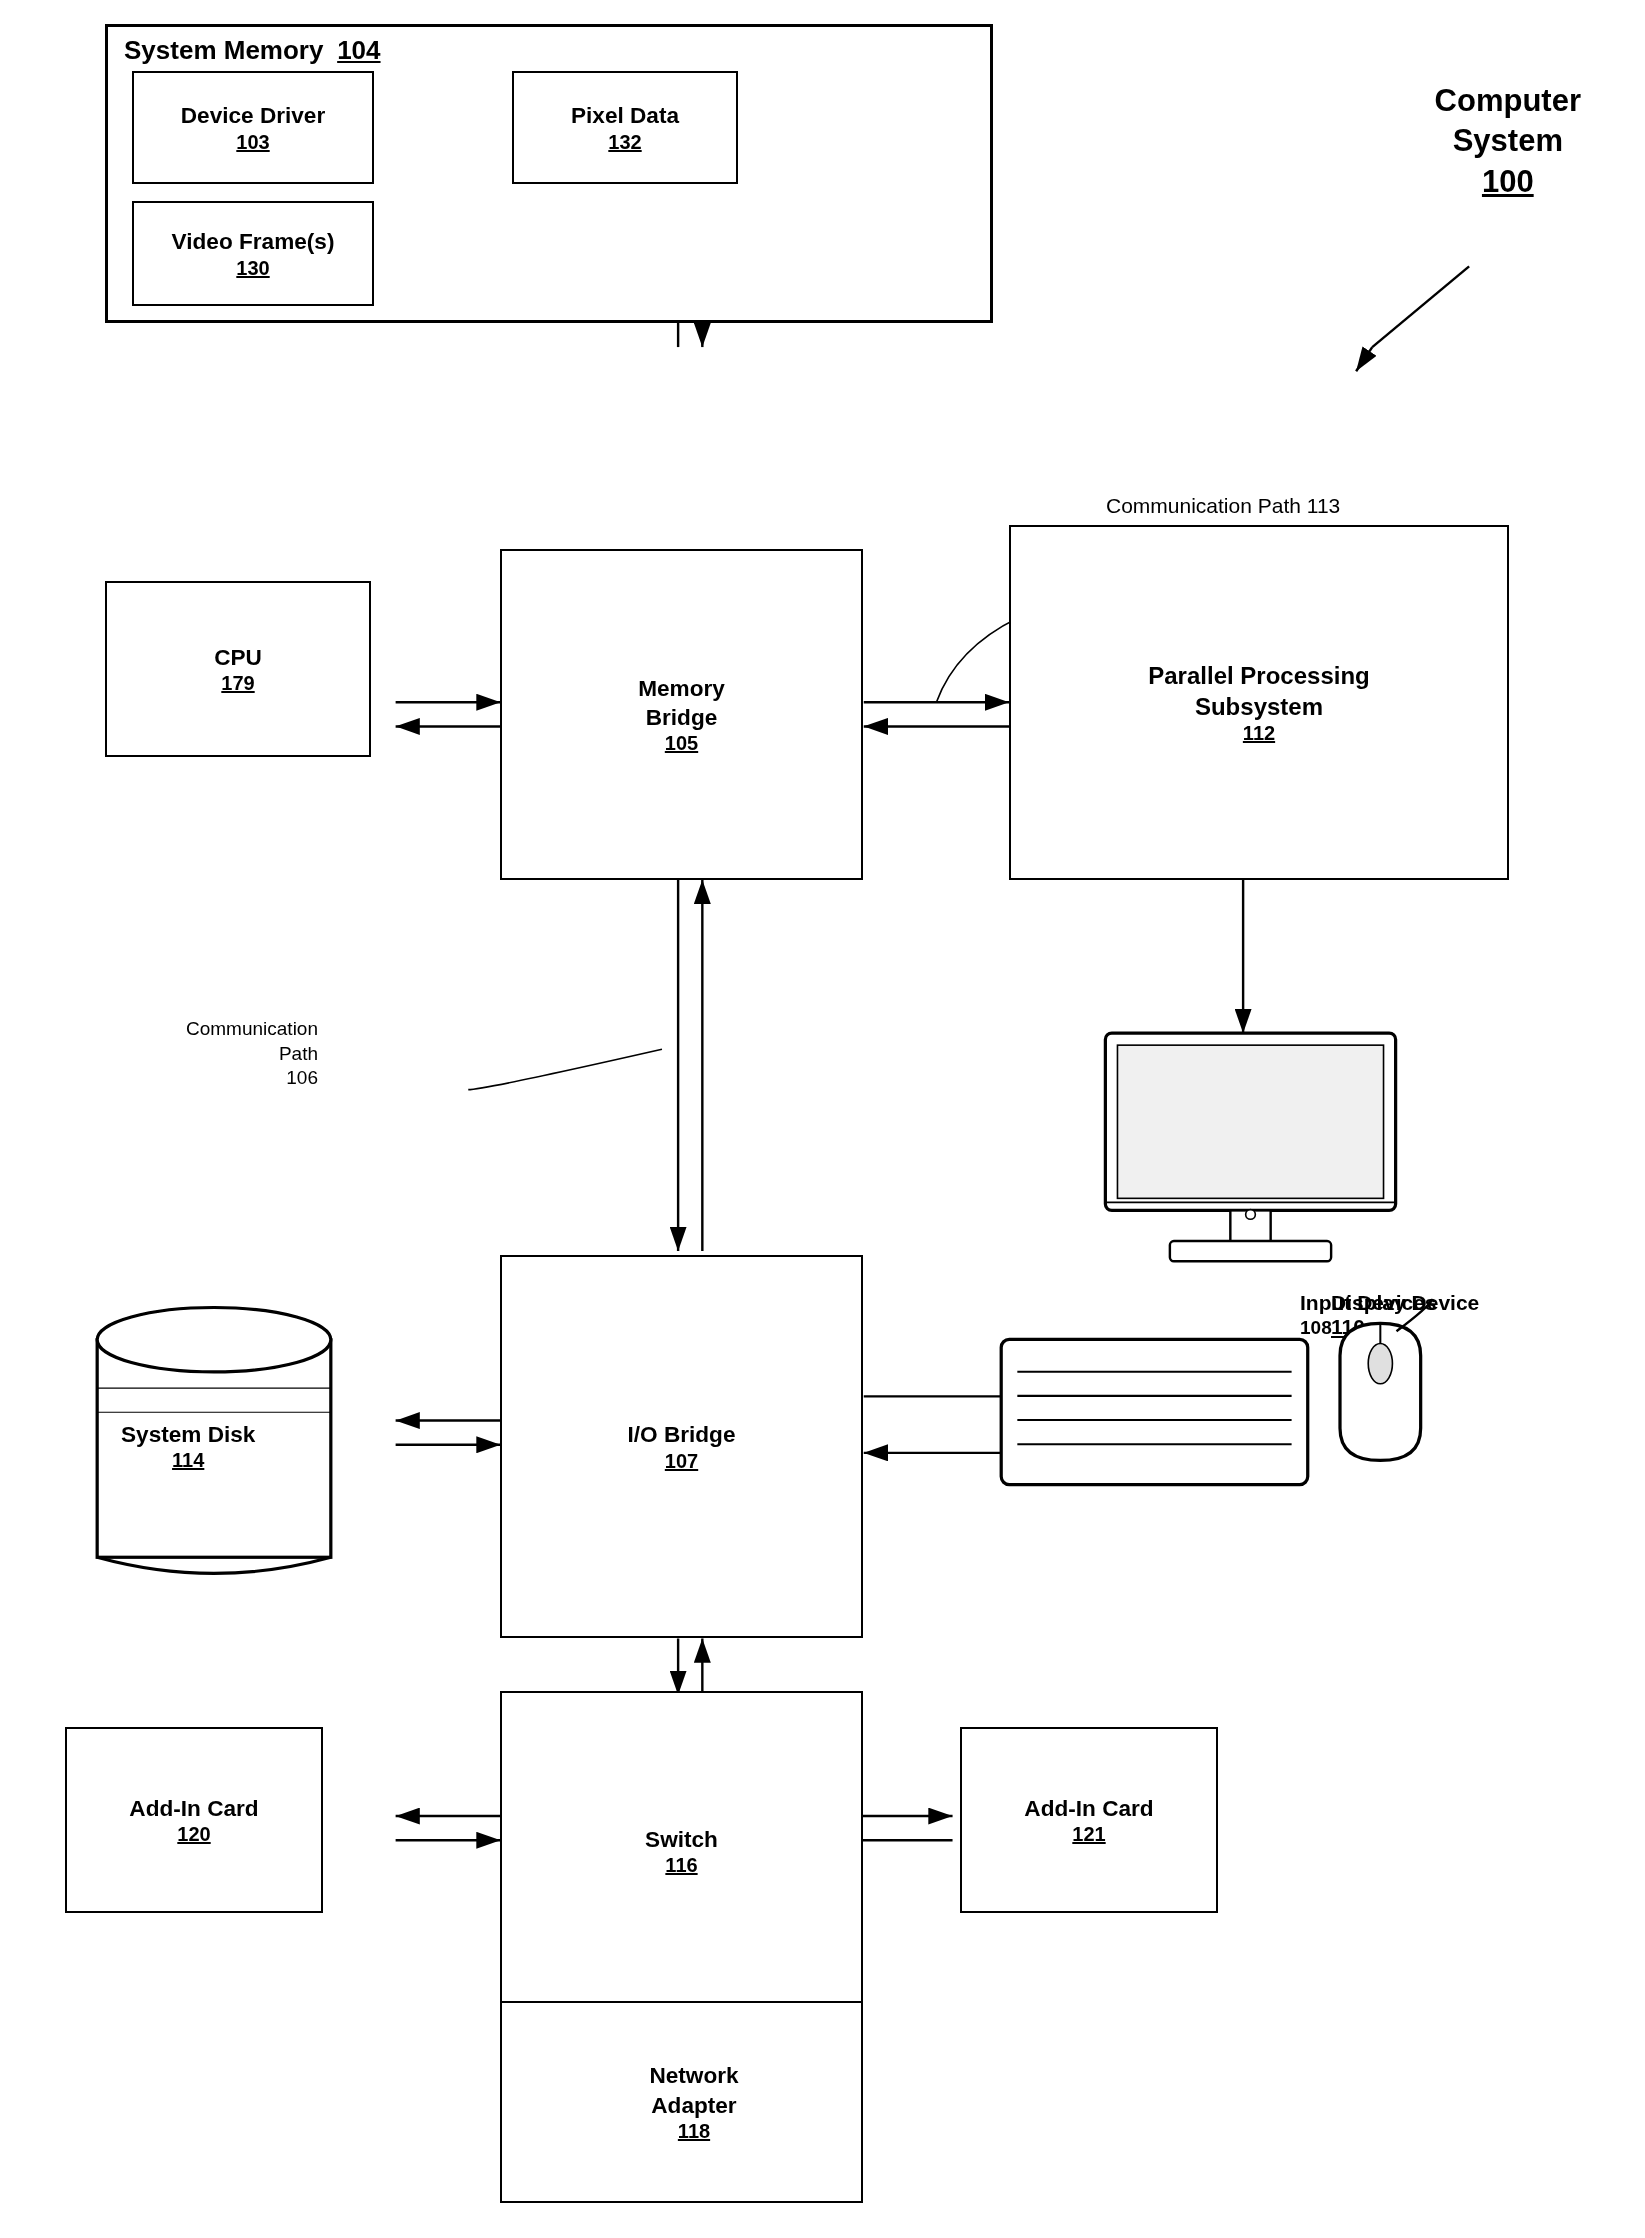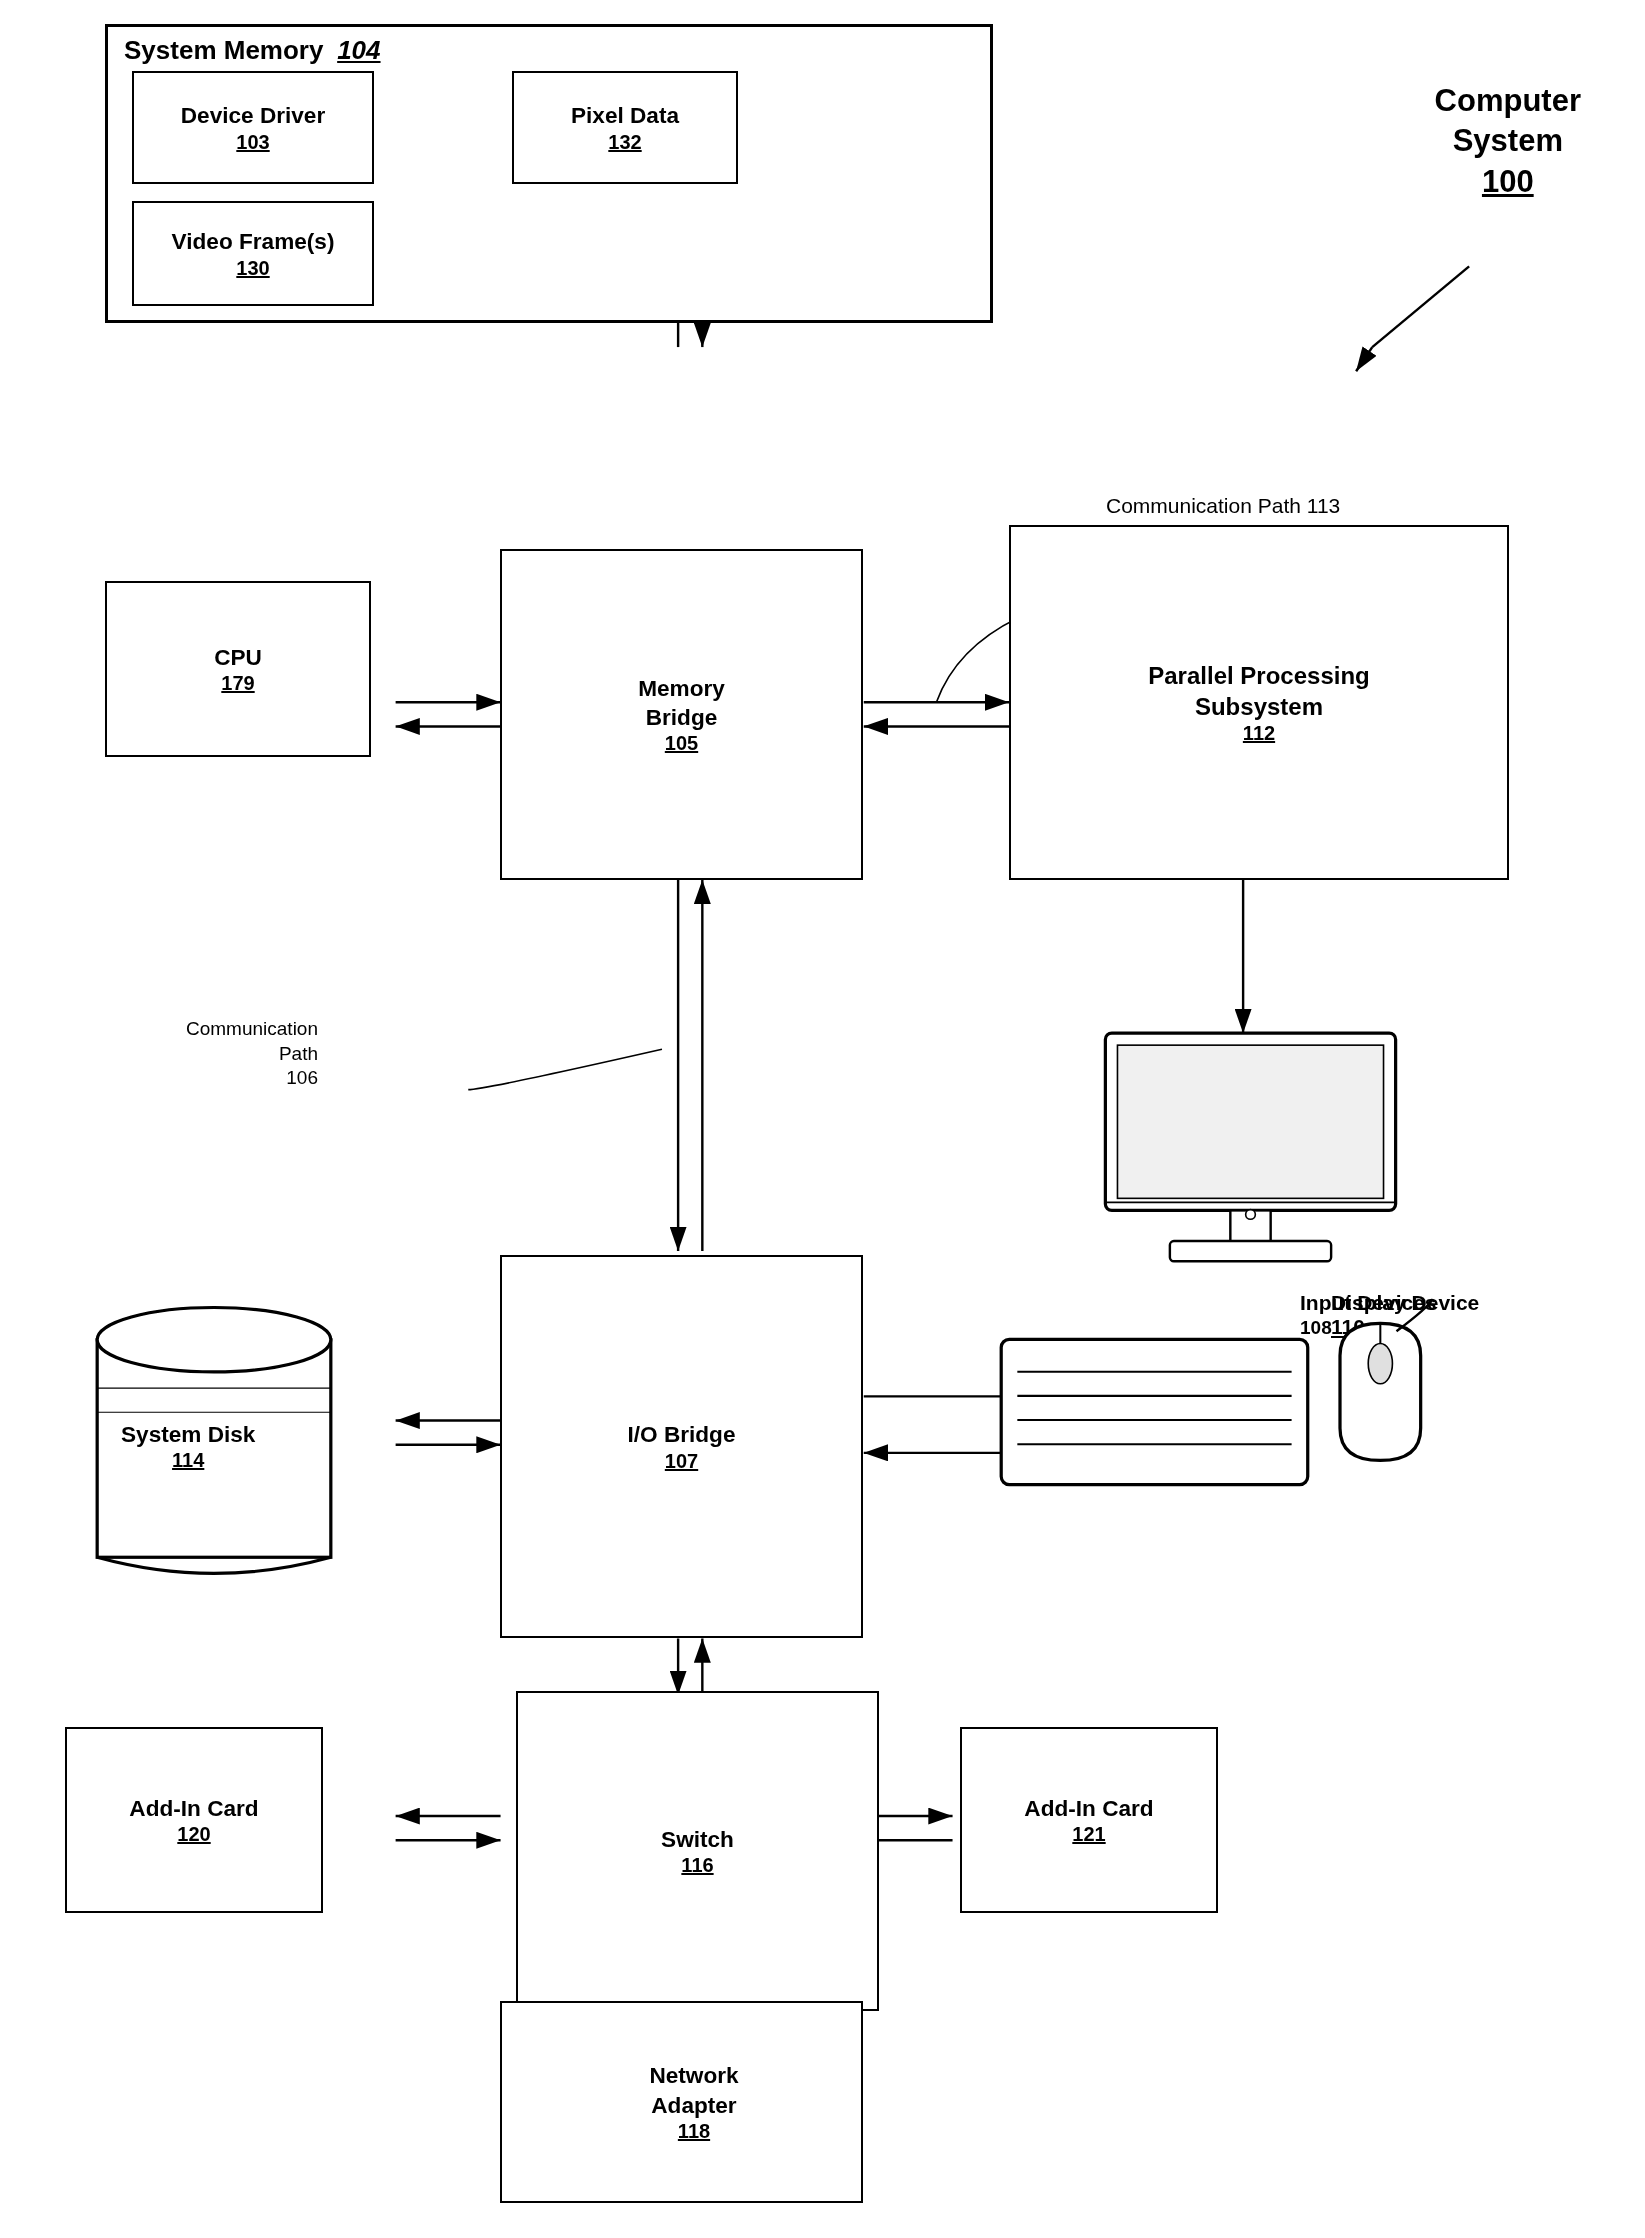--- a/index.html
+++ b/index.html
@@ -123,21 +123,21 @@
   </div>
 
   <svg style="position:absolute;top:0;left:0;width:100%;height:100%;pointer-events:none;" viewBox="0 0 2039 2774" width="1646" height="2239">
     <line x1="1820" y1="330" x2="1700" y2="430" stroke="#000" stroke-width="3"></line>
     <line x1="1700" y1="430" x2="1680" y2="460" stroke="#000" stroke-width="3" marker-end="url(#arrowhead)"></line>
   </svg>
 
   <div class="box" style="left: 105px; top: 24px; width: 888px; height: 299px; border-width: 3.2px;">
     <div style="position:absolute; top: 8px; left: 16px; font-size: 26px; font-weight: bold;">
       <span>System Memory</span>
-      <span style="text-decoration:underline; margin-left:6.5px;font-style:italic;">104</span>
+      <span style="text-decoration:underline; margin-left:6.5px;">104</span>
     </div>
 
     <div class="box" style="left: 24px; top: 44px; width: 242px; height: 113px; position: absolute;">
       <span class="box-label">Device Driver</span>
       <span class="box-num">103</span>
     </div>
 
     <div class="box" style="left: 404px; top: 44px; width: 226px; height: 113px; position: absolute;">
       <span class="box-label">Pixel Data</span>
       <span class="box-num">132</span>
@@ -240,21 +240,21 @@
       <ellipse cx="480" cy="90" rx="15" ry="25" stroke="#000" stroke-width="2" fill="#e0e0e0"></ellipse>
 
       <path d="M 500 50 Q 540 20 545 10" stroke="#000" stroke-width="3" fill="none"></path>
     </svg>
     <div style="position:absolute; top: 0; left: 307px; font-size:21px; font-weight:bold; text-align:left;">
       <span>Input Devices</span><br>
       <span style="font-size:19px;">108</span>
     </div>
   </div>
 
-  <div class="box" style="left: 516px; top: 1691px; width: 363px; height: 320px;">
+  <div class="box" style="left: 500px; top: 1691px; width: 363px; height: 320px;">
     <span class="box-label">Switch</span>
     <span class="box-num">116</span>
   </div>
 
   <div class="box" style="left: 65px; top: 1727px; width: 258px; height: 186px;">
     <span class="box-label">Add-In Card</span>
     <span class="box-num">120</span>
   </div>
 
   <div class="box" style="left: 960px; top: 1727px; width: 258px; height: 186px;">

